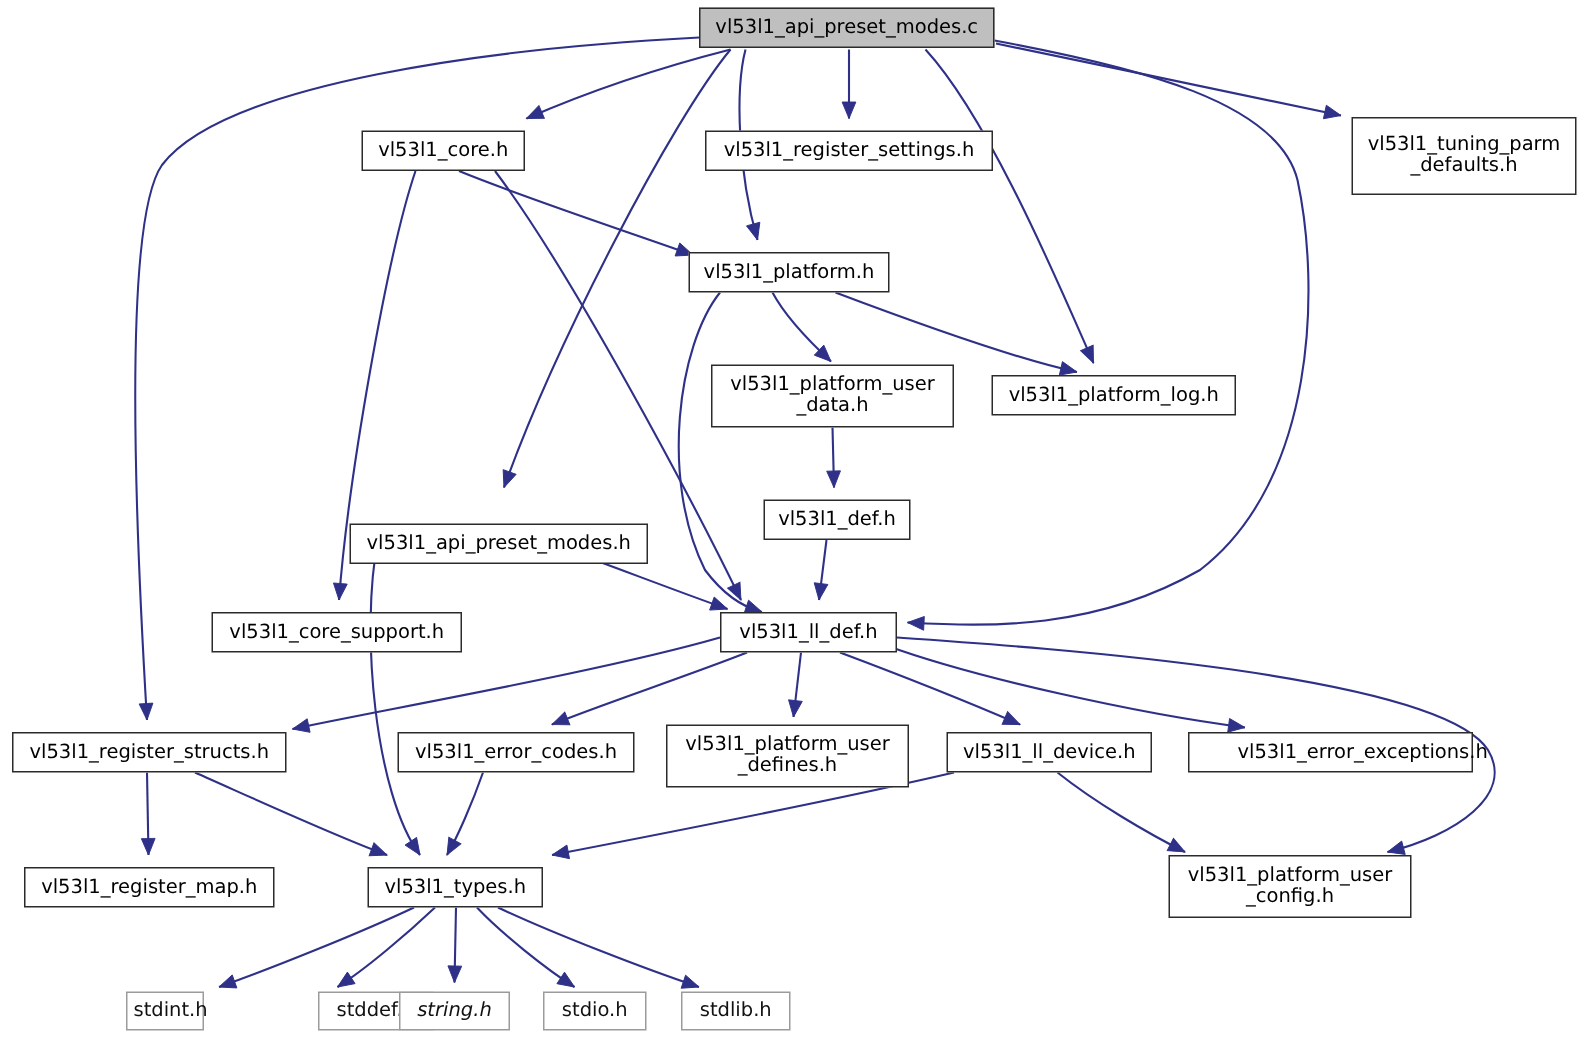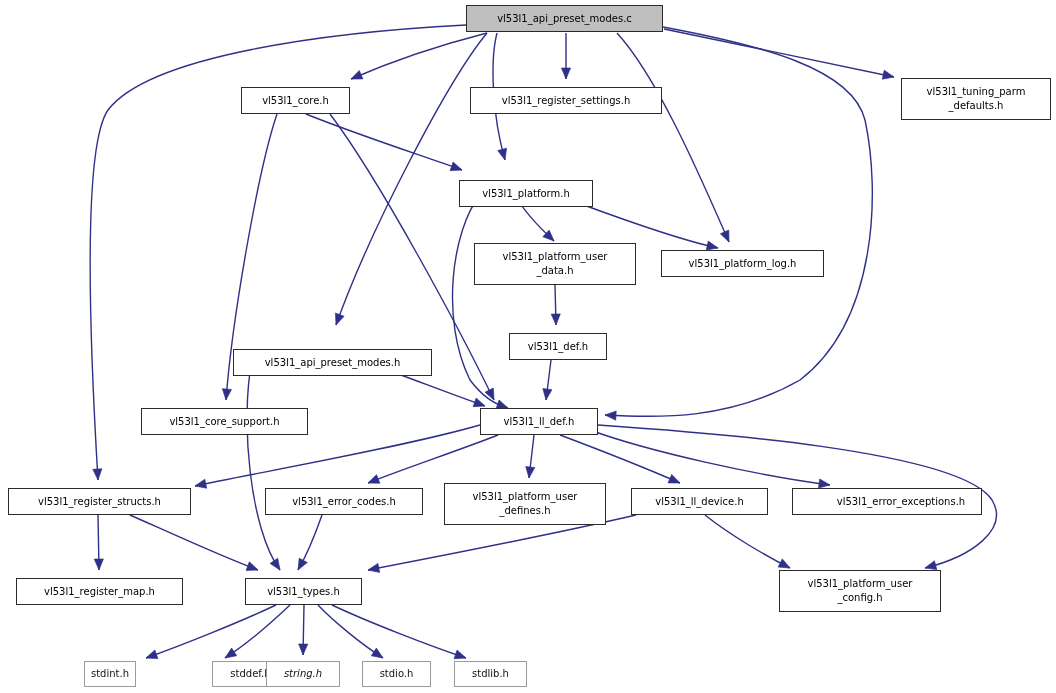--- a/index.html
+++ b/index.html
@@ -40,21 +40,21 @@
   .node-box {
     position: absolute;
     box-sizing: border-box;
     background: #ffffff;
     border: 1px solid #2b2b2b;
     display: flex;
     align-items: center;
     justify-content: flex-start;
     text-align: center;
     color: #000000;
-    font-size: 10px;
+    font-size: 13px;
     line-height: 14px;
     letter-spacing: 0px;
     white-space: pre-line;
     z-index: 5;
   }
   .node-box.root {
     background: #bfbfbf;
     border: 1px solid #2b2b2b;
   }
   .node-box.sys {
@@ -207,23 +207,23 @@
       </g>
       <g>
         <path class="edge-path" d="M 332,605 C 368,622 430,646 466,658"></path>
         <path class="arrow-head" d="M 0,0 L -11,-4.6 L -11,4.6 Z" transform="translate(466.00,658.00) rotate(18.74)"></path>
       </g>
     </svg>
   <div id="node-layer">
       <div class="node-box root" style="left: 466px; top: 5px; width: 197px; height: 27px;"><span class="node-label">vl53l1_api_preset_modes.c</span></div>
       <div class="node-box" style="left: 241px; top: 87px; width: 109px; height: 27px;"><span class="node-label">vl53l1_core.h</span></div>
       <div class="node-box" style="left: 470px; top: 87px; width: 192px; height: 27px;"><span class="node-label">vl53l1_register_settings.h</span></div>
-      <div class="node-box" style="left: 901px; top: 78px; width: 150px; height: 42px;"><span class="node-label">vl53l1_tuning_parm
+      <div class="node-box" style="left: 901px; top: 78px; width: 150px; height: 52px;"><span class="node-label">vl53l1_tuning_parm
 _defaults.h</span></div>
-      <div class="node-box" style="left: 459px; top: 180px; width: 134px; height: 27px;"><span class="node-label">vl53l1_platform.h</span></div>
+      <div class="node-box" style="left: 459px; top: 168px; width: 134px; height: 27px;"><span class="node-label">vl53l1_platform.h</span></div>
       <div class="node-box" style="left: 474px; top: 243px; width: 162px; height: 42px;"><span class="node-label">vl53l1_platform_user
 _data.h</span></div>
       <div class="node-box" style="left: 661px; top: 250px; width: 163px; height: 27px;"><span class="node-label">vl53l1_platform_log.h</span></div>
       <div class="node-box" style="left: 233px; top: 349px; width: 199px; height: 27px;"><span class="node-label">vl53l1_api_preset_modes.h</span></div>
       <div class="node-box" style="left: 509px; top: 333px; width: 98px; height: 27px;"><span class="node-label">vl53l1_def.h</span></div>
       <div class="node-box" style="left: 141px; top: 408px; width: 167px; height: 27px;"><span class="node-label">vl53l1_core_support.h</span></div>
       <div class="node-box" style="left: 480px; top: 408px; width: 118px; height: 27px;"><span class="node-label">vl53l1_ll_def.h</span></div>
       <div class="node-box" style="left: 8px; top: 488px; width: 183px; height: 27px;"><span class="node-label">vl53l1_register_structs.h</span></div>
       <div class="node-box" style="left: 265px; top: 488px; width: 158px; height: 27px;"><span class="node-label">vl53l1_error_codes.h</span></div>
       <div class="node-box" style="left: 444px; top: 483px; width: 162px; height: 42px;"><span class="node-label">vl53l1_platform_user

